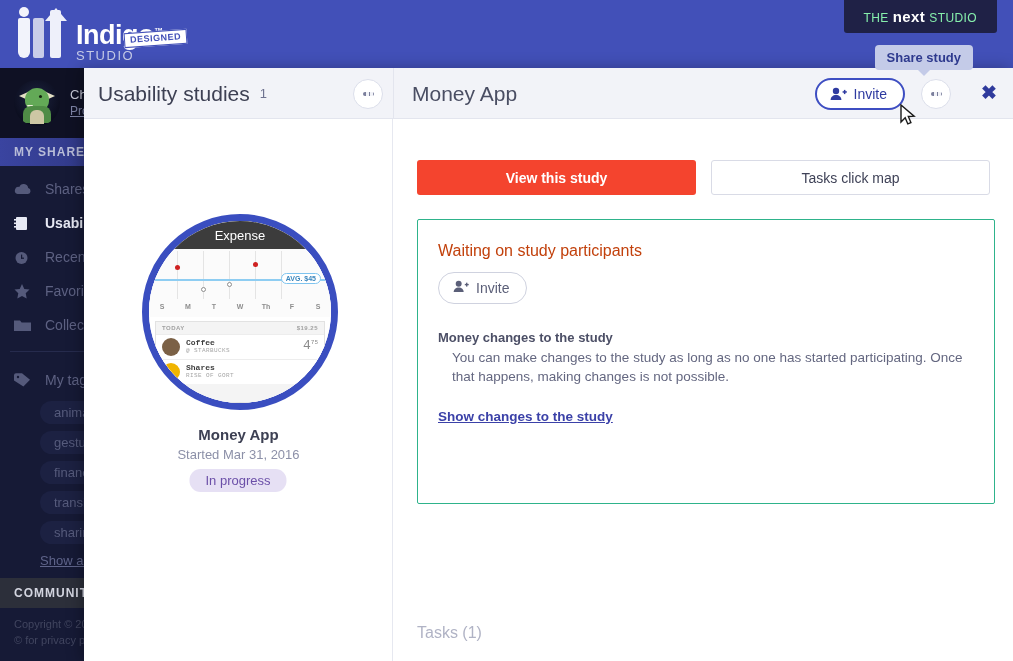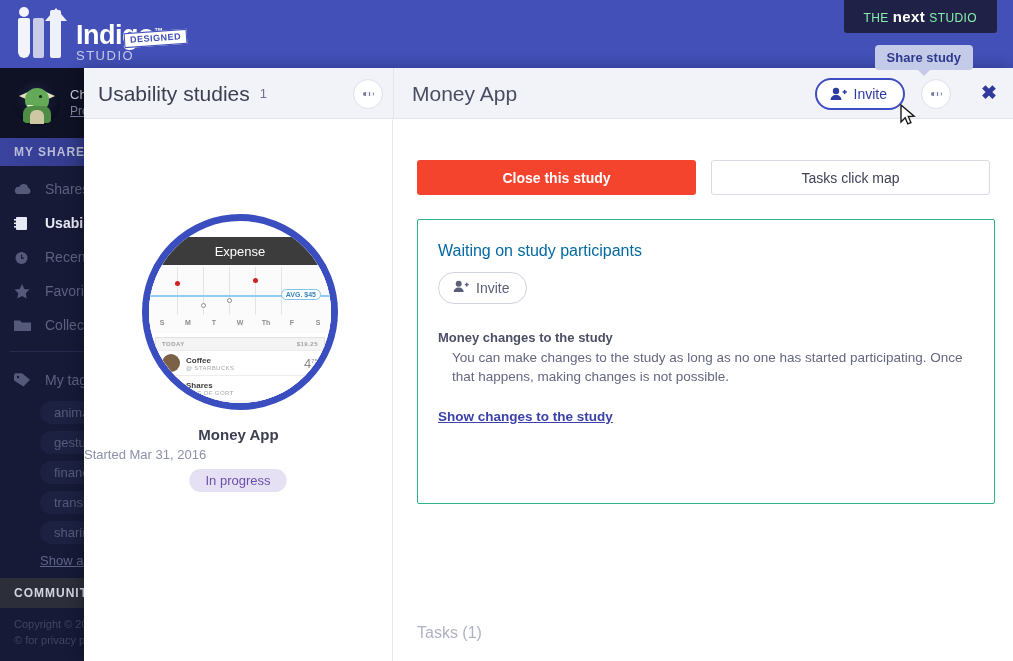--- a/index.html
+++ b/index.html
@@ -220,21 +220,21 @@
   
   .study-col{
     position:absolute; left:0; top:51px; width:309px; height:542px;
     background:#ffffff; border-right:1px solid #e6e8f0;
   }
   .thumb-circle{
     position:absolute; left:58px; top:95px; width:196px; height:196px;
     border-radius:50%; border:7px solid #3a4ec0; overflow:hidden;
     background:#ffffff;
   }
-  .ph{ position:absolute; left:0; top:0; width:182px; height:182px; background:#fff;margin-top:16px; }
+  .ph{ position:absolute; left:0; top:0; width:182px; height:182px; background:#fff; }
   .ph-bar{
     position:absolute; left:0; top:0; width:182px; height:28px;
     background:#3c3c3c; color:#ffffff; font-size:13px;
     display:flex; align-items:center; justify-content:center;
   }
   .ph-chart{ position:absolute; left:0; top:28px; width:182px; height:68px; background:#fbfbfb; }
   .ph-vline{ position:absolute; top:2px; width:1px; height:48px; background:#e4e4e4; }
   .ph-avg{
     position:absolute; left:0; top:30px; width:182px; height:2px; background:#8ecdf2;
   }
@@ -255,37 +255,37 @@
     position:absolute; left:0; top:54px; width:182px;
     display:flex; font-size:7px; color:#8d8d8d; font-weight:bold;
   }
   .ph-days span{ flex:1; text-align:center; }
   .ph-list{ position:absolute; left:6px; top:100px; width:170px; height:82px;
     background:#f4f4f4; border:1px solid #e2e2e2; }
   .ph-today{
     display:flex; justify-content:space-between; padding:3px 6px;
     font-size:6px; color:#a0a0a0; font-weight:bold; letter-spacing:.5px;
   }
-  .ph-row{ display:flex; align-items:center; padding:3px 6px; background:#fff;
-    border-top:1px solid #ededed; }
+  .ph-row{ display:flex; padding:3px 6px; background:#fff;
+    border-top:1px solid #ededed;font-family:Liberation Mono, monospace; }
   .ph-ic{ width:18px; height:18px; border-radius:50%; flex:none; }
   .ph-ic.c1{ background:#7b6146; }
   .ph-ic.c2{ background:#f0b400; }
   .ph-tx{ margin-left:6px; flex:1; }
   .ph-t1{ font-size:8px; font-weight:bold; color:#3d3d3d; }
   .ph-t2{ font-size:6px; color:#a7a7a7; letter-spacing:.4px; }
   .ph-amt{ font-size:13px; color:#8b8b8b; }
   .ph-amt sup{ font-size:6px; }
 
   .study-name{
     position:absolute; left:0; top:307px; width:309px; text-align:center;
     font-size:15px; font-weight:bold; color:#3d4053;
   }
   .study-date{
-    position:absolute; left:0; top:328px; width:309px; 
+    position:absolute; left:0; top:328px; width:309px; text-align:center;
     font-size:13px; color:#8c90a8;
   }
   .badge-progress{
     position:absolute; left:50%; top:350px; transform:translateX(-50%);
     background:#e6e0f4; color:#6b4fa8; font-size:13px;
     padding:4px 16px; border-radius:11px;
   }
 
   
   .detail-col{
@@ -300,21 +300,21 @@
   }
   .btn-outline{
     width:279px; height:35px; background:#ffffff; color:#3f4257;
     font-size:14px; border:1px solid #d9dbe6; border-radius:3px;
     display:flex; align-items:center; justify-content:center;
   }
   .notice{
     position:absolute; left:23px; top:100px; width:578px; height:285px;
     border:1px solid #2eb38b; border-radius:2px; padding:22px 20px;
   }
-  .notice-h{ color:#0369a1; font-size:16px; }
+  .notice-h{ color:#c2410c; font-size:16px; }
   .notice-p{ color:#61647c; font-size:13.5px; margin-top:30px; }
   .invite-sm{
     margin-top:12px; display:inline-flex; align-items:center; gap:7px;
     border:1px solid #cfd2df; border-radius:17px; background:#fff;
     color:#5b5f78; font-size:14px; padding:7px 17px 7px 14px;
   }
   .notice-sub{ margin-top:26px; font-size:13px; color:#4c4f66; font-weight:bold; }
   .notice-body{ margin-top:3px; font-size:13.5px; color:#646780; line-height:19px;margin-left:14px; }
   .notice-link{
     display:inline-block; margin-top:23px; font-size:13.5px;
@@ -530,21 +530,21 @@
         </div>
       </div>
     </div>
     <div class="study-name">Money App</div>
     <div class="study-date">Started Mar 31, 2016</div>
     <div class="badge-progress">In progress</div>
   </div>
 
   <div class="detail-col">
     <div class="btn-row">
-      <button class="btn-danger">Close this study</button>
+      <button class="btn-danger">View this study</button>
       <button class="btn-outline">Tasks click map</button>
     </div>
 
     <div class="notice">
       <div class="notice-h">Waiting on study participants</div>
       <div class="invite-sm">
         <span>
           <svg width="16" height="13" viewBox="0 0 17 14">
               <circle cx="6" cy="4" r="3.2" fill="#5b5f78"></circle>
               <path d="M.6 13c0-3 2.4-5 5.4-5s5.4 2 5.4 5z" fill="#5b5f78"></path>

